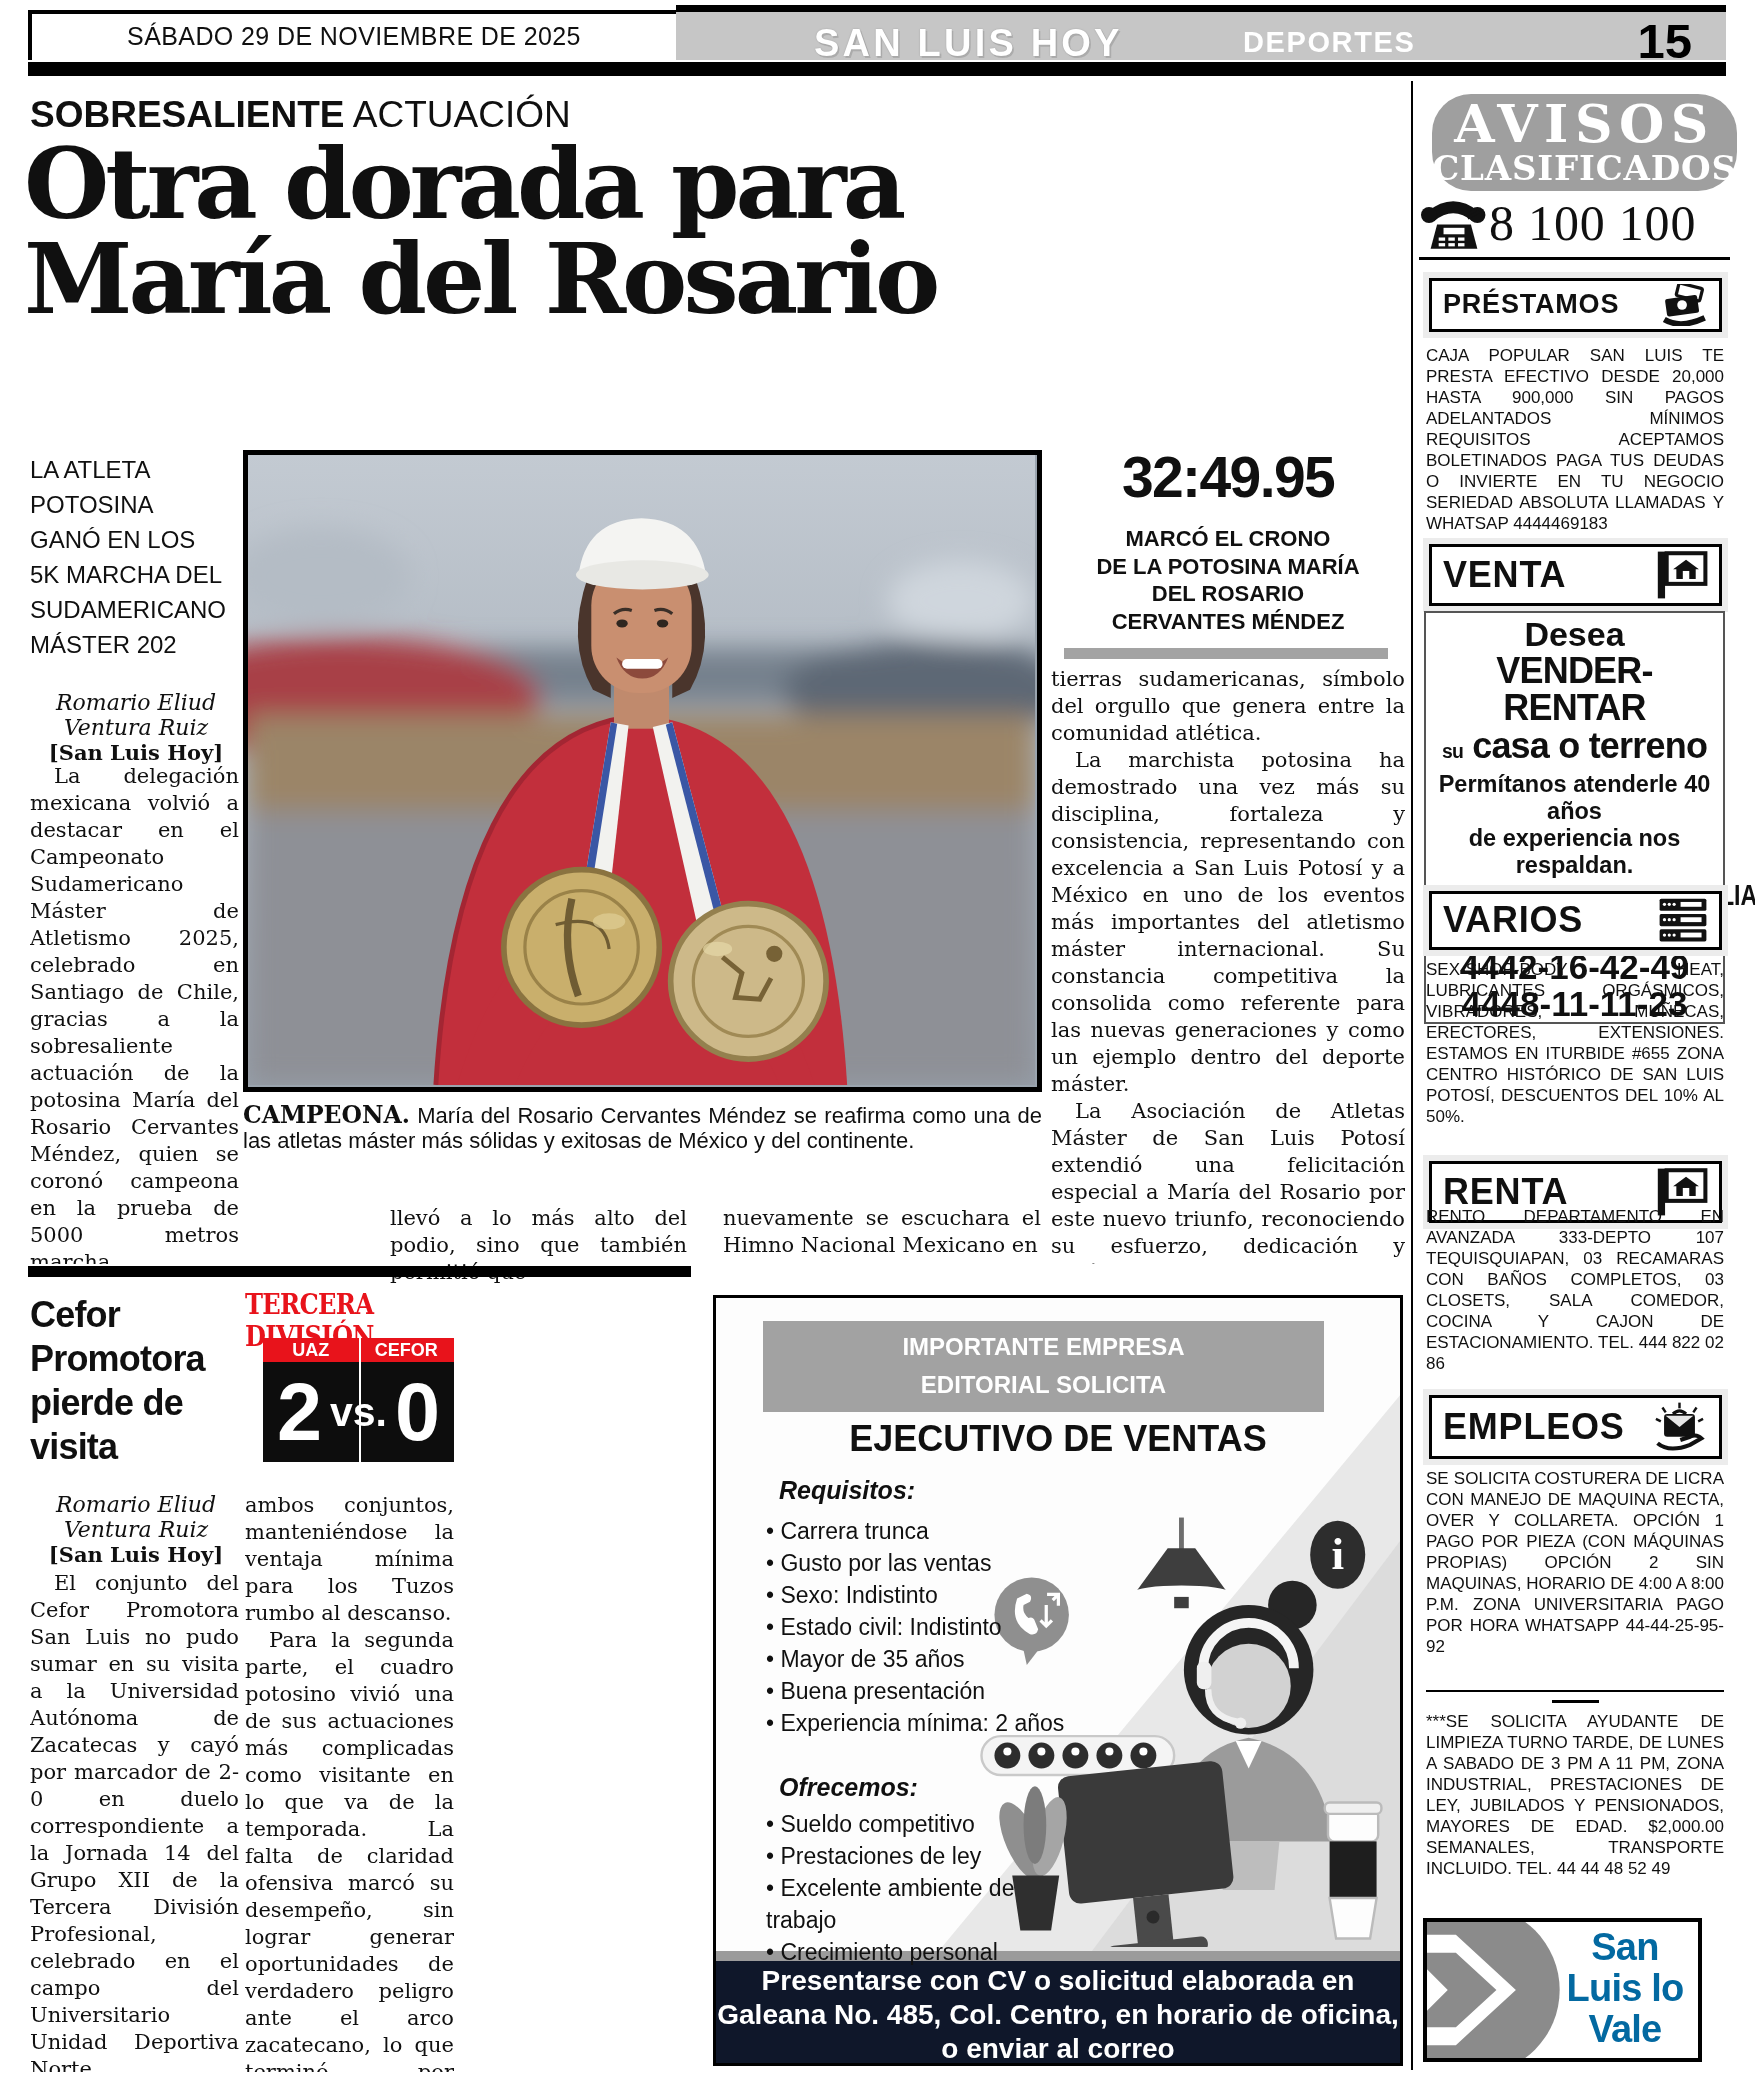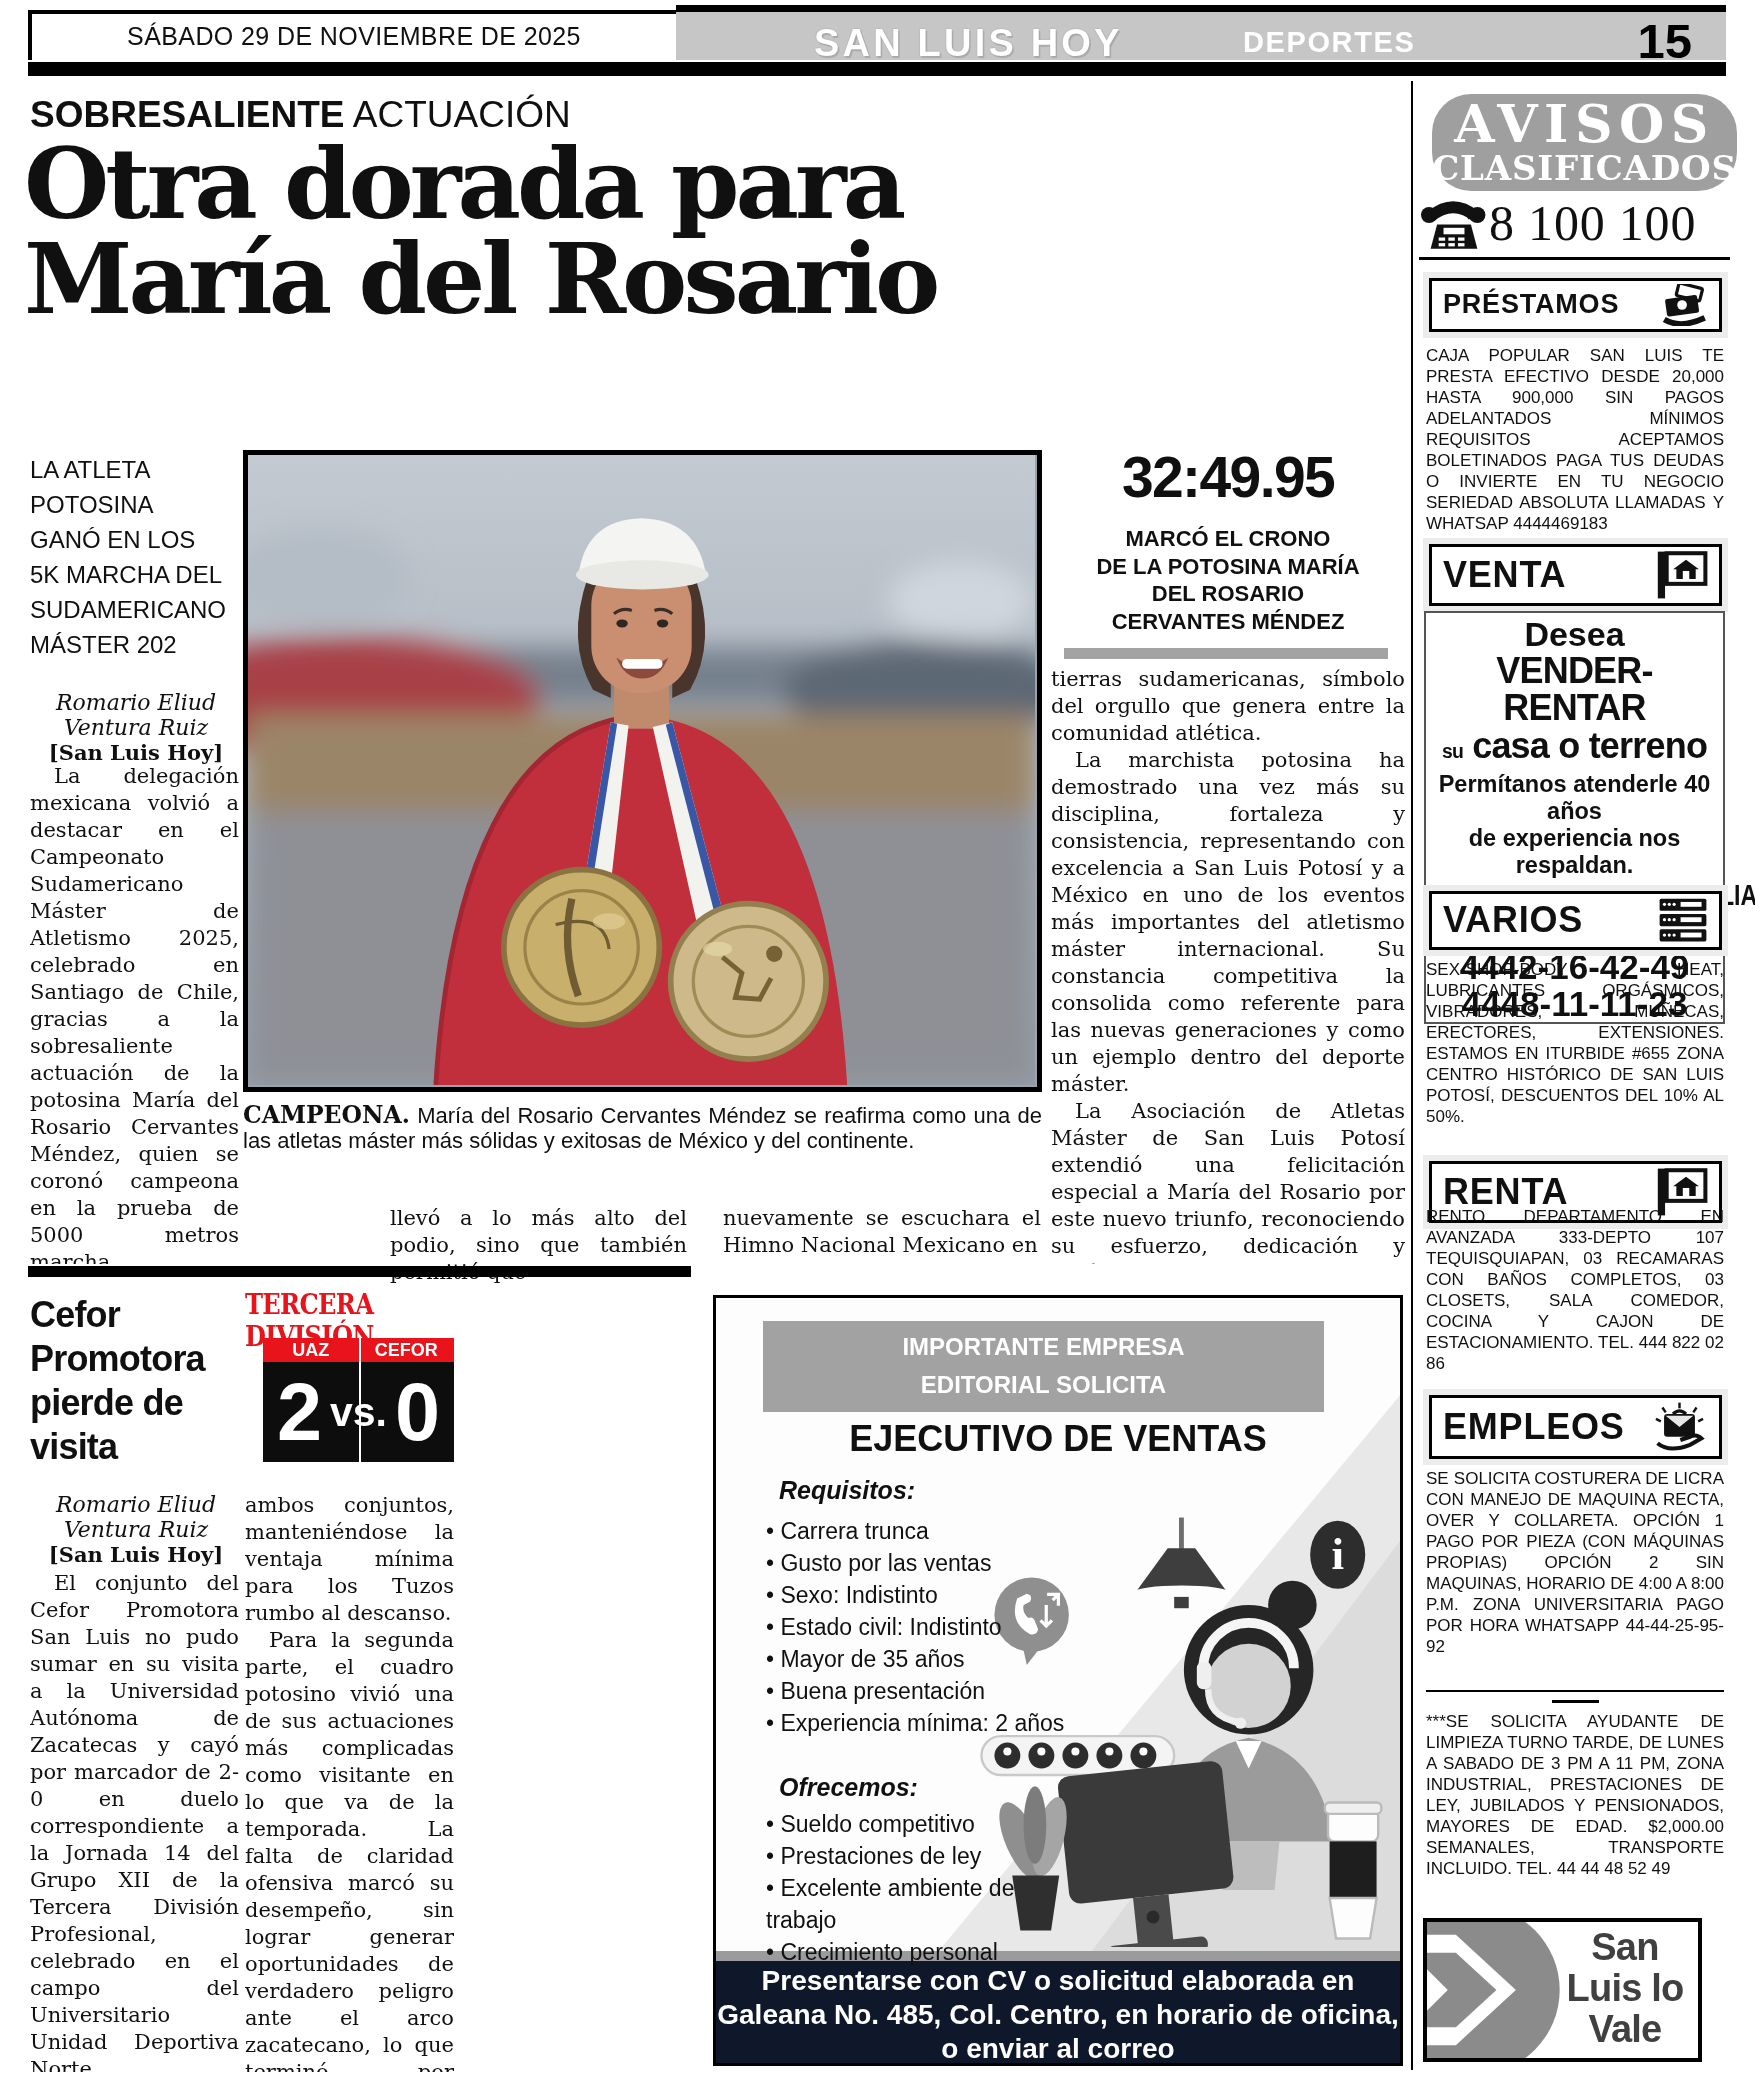--- a/index.html
+++ b/index.html
@@ -88,21 +88,21 @@
   .venta-box .v2 { font-size:36px; font-weight:900; line-height:37px; letter-spacing:-0.8px; }
   .venta-box .v3 { font-size:36px; font-weight:900; line-height:39px; letter-spacing:-0.8px; }
   .venta-box .v3 .small { font-size:19.4px; font-weight:900; }
   .venta-box .v4 { font-size:23.5px; font-weight:800; line-height:27px; }
   .venta-box .v6 { font-size:29px; font-weight:900; line-height:32px; transform:scaleX(.8); transform-origin:center; white-space:nowrap; }
   .venta-box .vp { font-size:35px; font-weight:900; line-height:37px; letter-spacing:0; }
   .emp-div1 { left:1426px; top:1690px; width:298px; height:2.4px; background:#000; }
   .emp-div2 { left:1552px; top:1700px; width:47px; height:3.2px; background:#000; }
   .vale-box { left:1423px; top:1918px; width:279px; height:144px; border:4px solid #000; background:#fff; overflow:hidden; }
   .vale-text { position:absolute; right:14.6px; top:4.9px; text-align:center; font-weight:900; font-size:38px;
-               line-height:41px; color:#404040; letter-spacing:-0.8px; }
+               line-height:41px; color:#0369a1; letter-spacing:-0.8px; }
 </style>
 </head>
 <body>
 
 <div class="page">
 
   <div class="abs hdr-date">
     <span>SÁBADO 29 DE NOVIEMBRE DE 2025</span>
   </div>
   <div class="abs hdr-gray">

